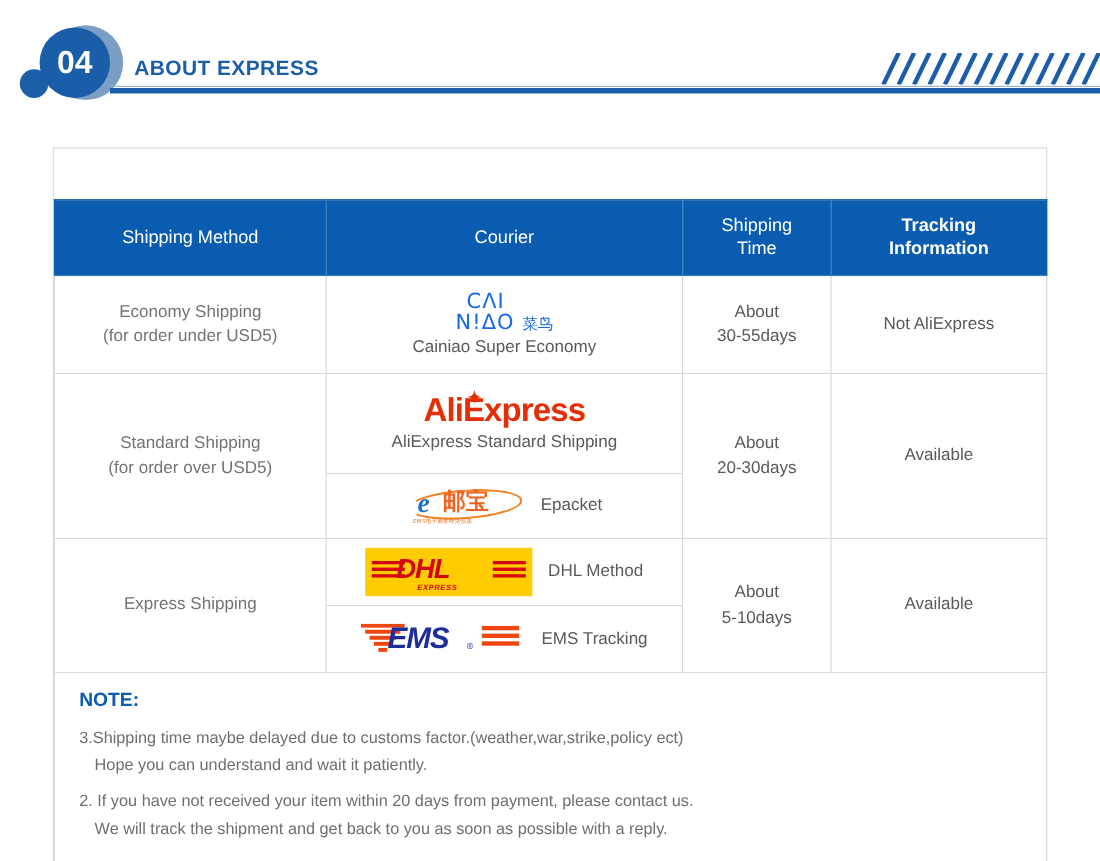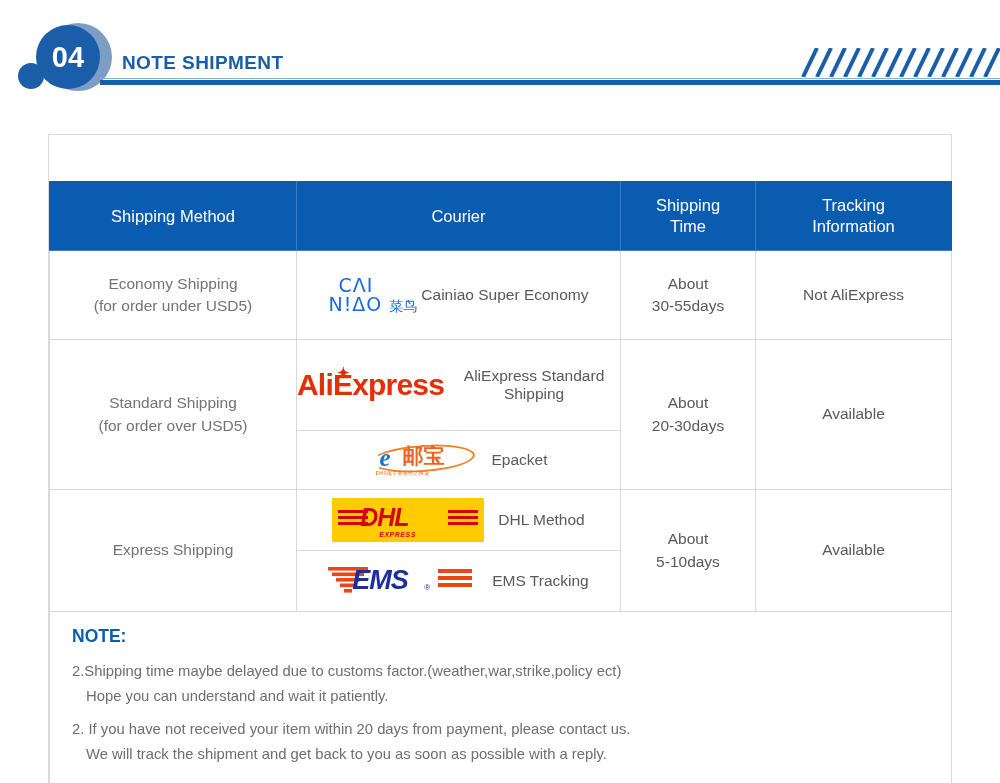--- a/index.html
+++ b/index.html
@@ -122,41 +122,41 @@
   thead th {
     background: #0a5cb0 !important;
     color: #ffffff;
     font-weight: normal;
     font-size: 16.5px;
     height: 68px;
     line-height: 1.25;
     border-color: #3d7ec1 !important;
   }
   thead th.first { border-left-color: #0a5cb0 !important; }
-  thead th.last  { border-right-color: #0a5cb0 !important; }
+  thead th.last  { border-right-color: #0a5cb0 !important; font-weight: bold; }
   thead th.toprow { border-top-color: #0a5cb0 !important; }
 
   td.method {
     font-size: 15.5px;
     line-height: 1.45;
     color: #737373;
   }
   td.courier {
     padding: 6px 0;
   }
   td.time, td.track {
     font-size: 15.5px;
     line-height: 1.45;
     color: #58595b;
   }
   .stack-line { display: block; }
 
   .courier-block {
     display: flex;
-    flex-direction: row;
+    flex-direction: column;
     align-items: center;
     justify-content: center;
     gap: 4px;
   }
   .courier-row {
     display: flex;
     flex-direction: row;
     align-items: center;
     justify-content: center;
     gap: 14px;
@@ -353,21 +353,21 @@
 </style>
 </head>
 <body>
 
 <div class="header">
   <div class="hdr-dot"></div>
   <div class="hdr-circle-shadow"></div>
   <div class="hdr-circle">
     <span class="hdr-num">04</span>
   </div>
-  <div class="hdr-title">NOTE SHIPMENT</div>
+  <div class="hdr-title">ABOUT EXPRESS</div>
   <div class="hdr-rule-thin"></div>
   <div class="hdr-rule-thick"></div>
   <div class="hdr-stripes">
     <svg width="205" height="29" viewBox="0 0 205 29">
       <g stroke="#1a5eaa" stroke-width="4">
         <line x1="8" y1="29" x2="22" y2="0"></line>
         <line x1="22" y1="29" x2="36" y2="0"></line>
         <line x1="36" y1="29" x2="50" y2="0"></line>
         <line x1="50" y1="29" x2="64" y2="0"></line>
         <line x1="64" y1="29" x2="78" y2="0"></line>
@@ -520,21 +520,21 @@
           </span>
           <span class="courier-cap">EMS Tracking</span>
         </div>
       </td>
     </tr>
 
     <tr>
       <td class="note-cell" colspan="4">
         <div class="note-title">NOTE:</div>
         <div class="note-item">
-          <span class="stack-line">2.Shipping time maybe delayed due to customs factor.(weather,war,strike,policy ect)</span>
+          <span class="stack-line">3.Shipping time maybe delayed due to customs factor.(weather,war,strike,policy ect)</span>
           <span class="ind">Hope you can understand and wait it patiently.</span>
         </div>
         <div class="note-item">
           <span class="stack-line">2. If you have not received your item within 20 days from payment, please contact us.</span>
           <span class="ind">We will track the shipment and get back to you as soon as possible with a reply.</span>
         </div>
       </td>
     </tr>
 
   </tbody>

